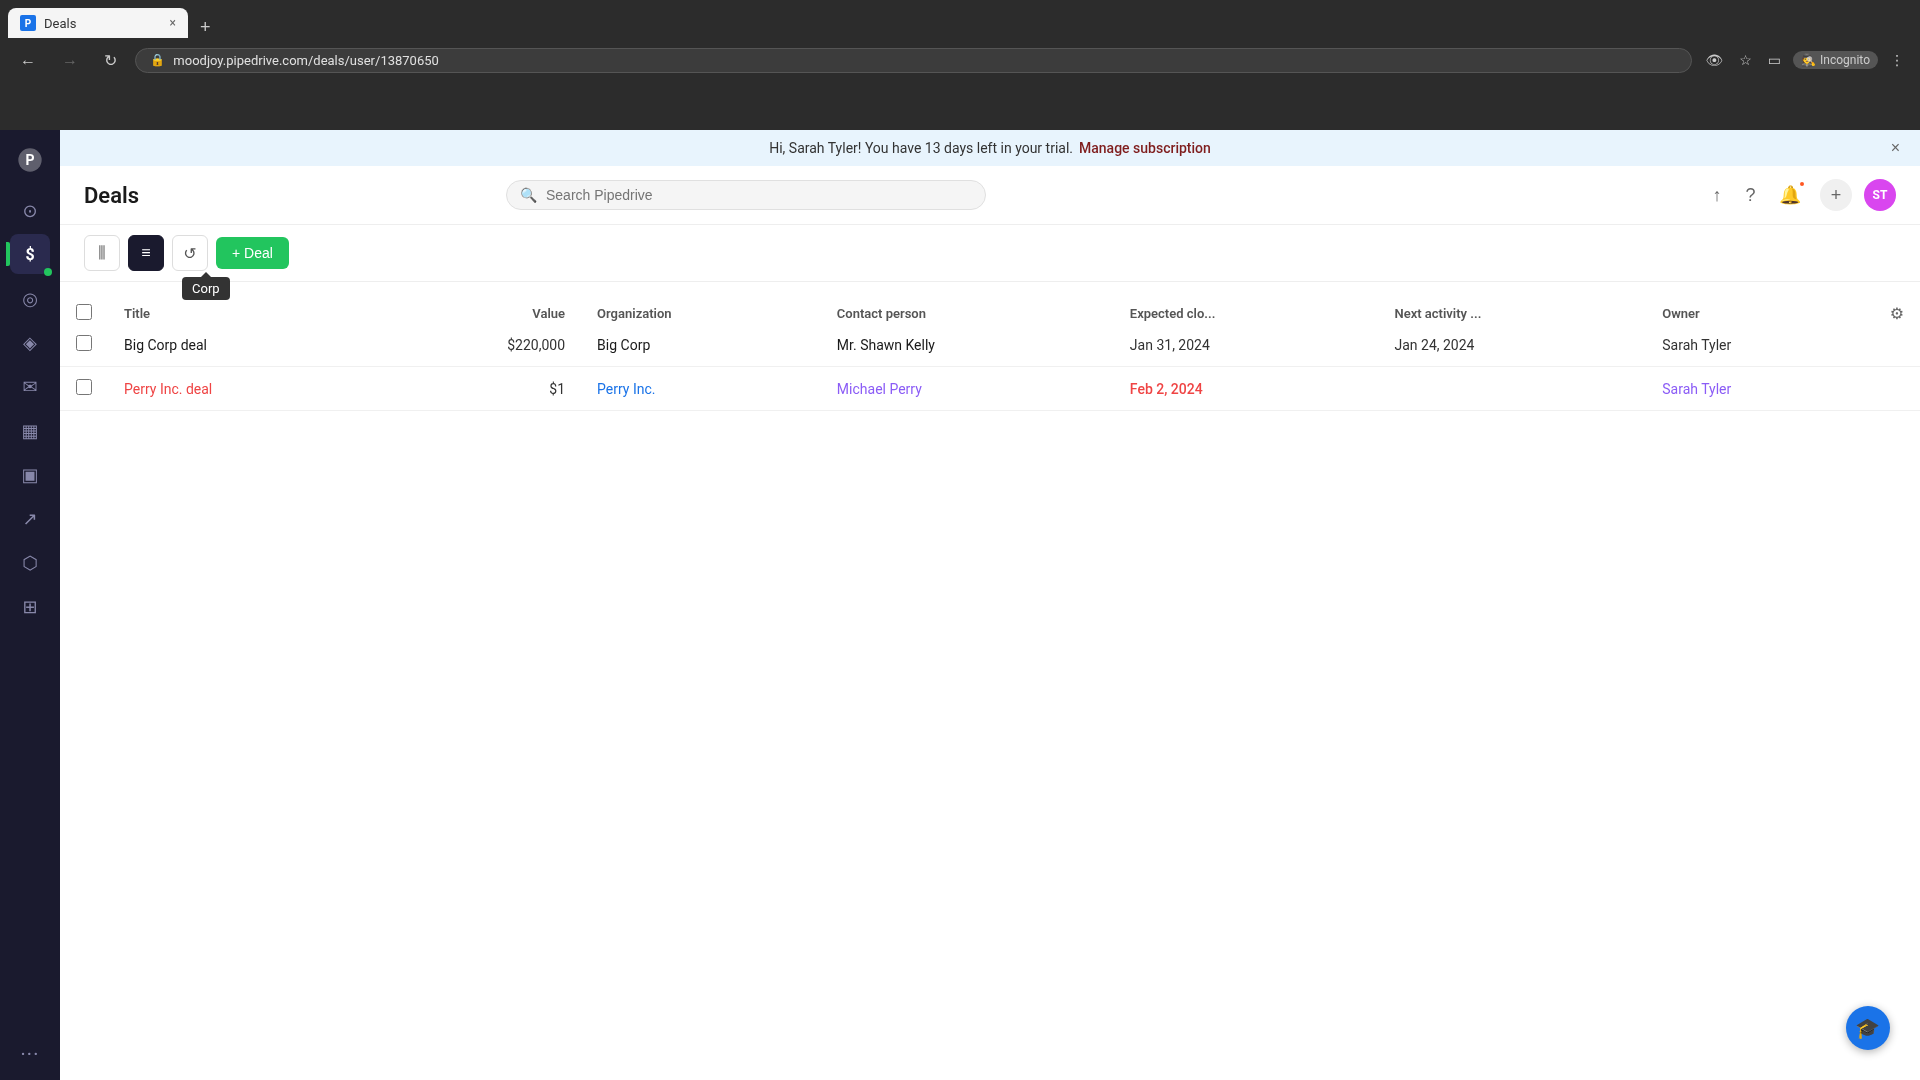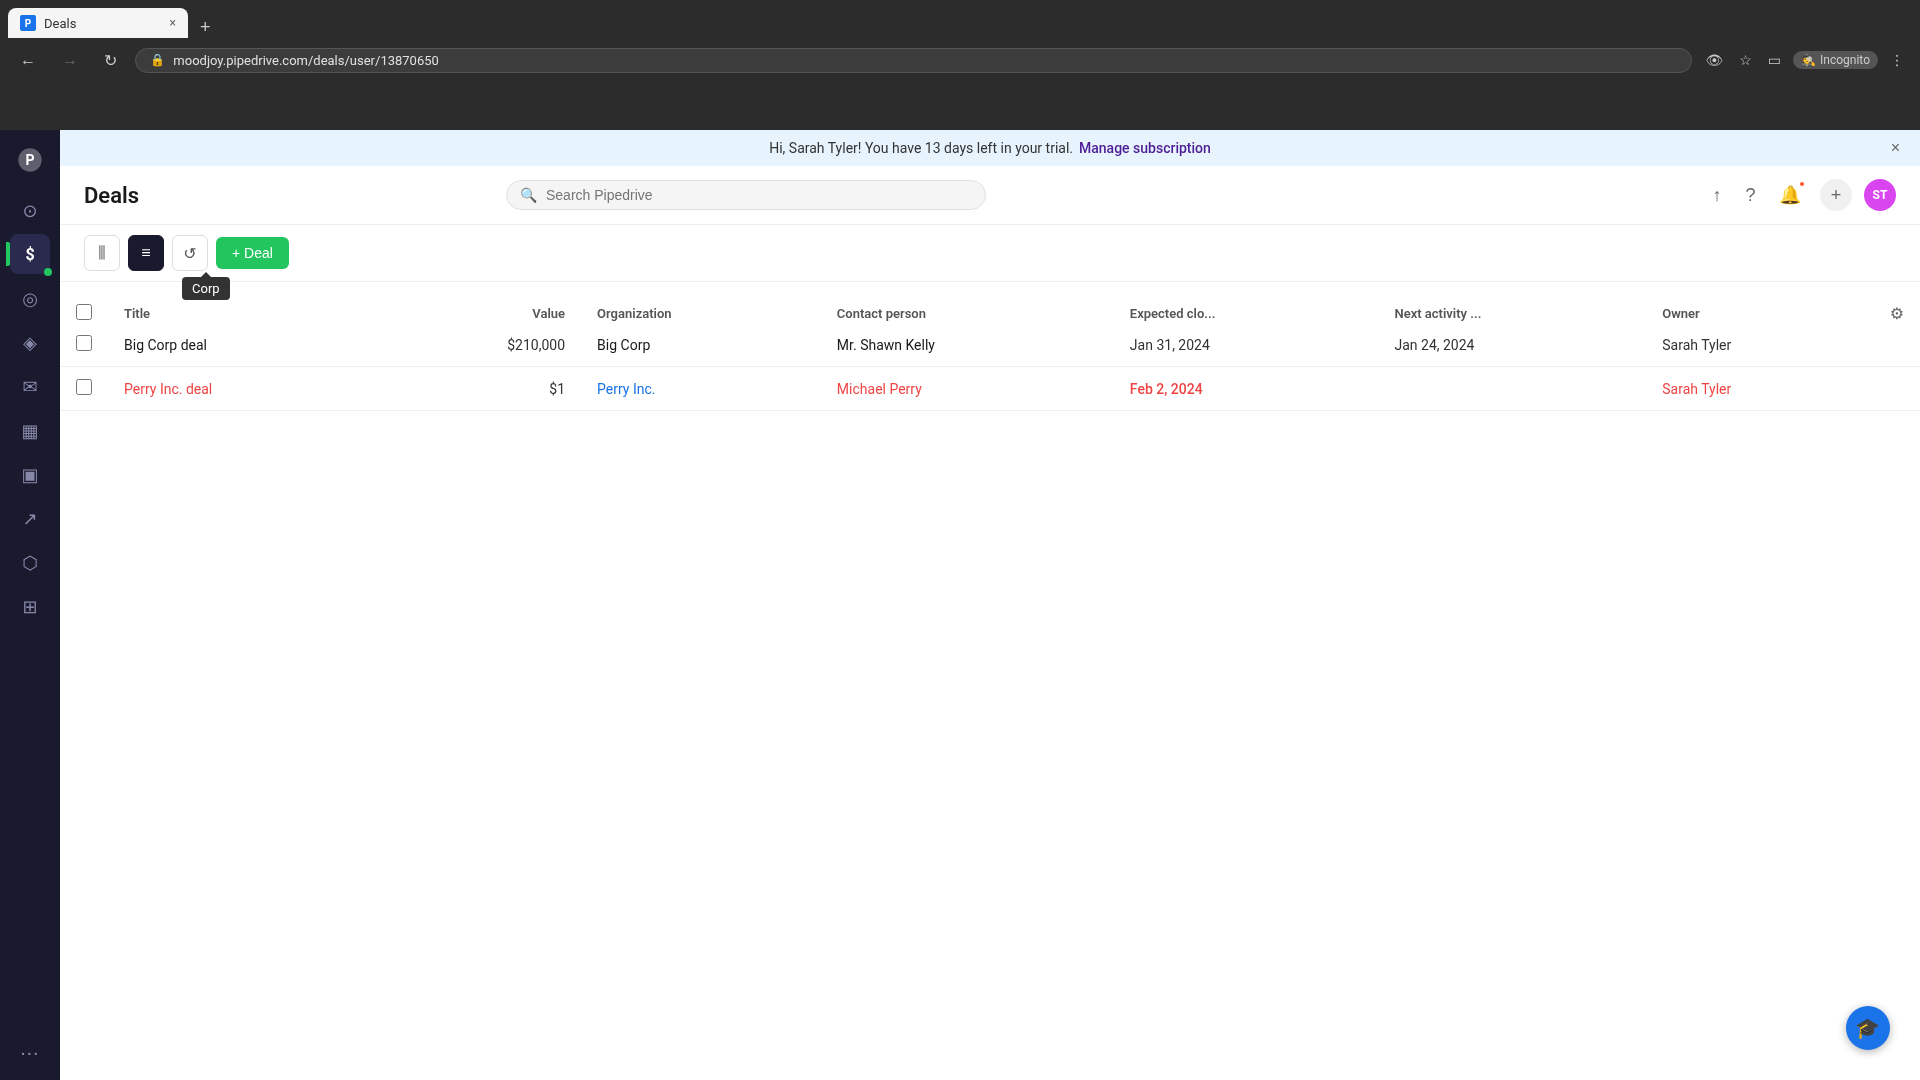--- a/index.html
+++ b/index.html
@@ -34,21 +34,21 @@
     .sidebar-item.active::before { content: ''; position: absolute; left: -4px; width: 4px; height: 24px; background: #22c55e; border-radius: 0 2px 2px 0; }
     .sidebar-dot { width: 8px; height: 8px; background: #22c55e; border-radius: 50%; position: absolute; bottom: -2px; right: -2px; }
     .sidebar-bottom { margin-top: auto; display: flex; flex-direction: column; align-items: center; gap: 4px; }
     .sidebar-more { color: #8888aa; font-size: 20px; cursor: pointer; letter-spacing: 1px; padding: 8px; }
 
     
     .main-content { flex: 1; display: flex; flex-direction: column; overflow: hidden; }
 
     
     .trial-banner { background: #e8f4fd; padding: 10px 3px; text-align: center; font-size: 14px; color: #333; display: flex; align-items: center; justify-content: center; gap: 6px; position: relative; }
-    .trial-banner a { color: #4c1d95; text-decoration: none; font-weight: 500; }
+    .trial-banner a { color: #7f1d1d; text-decoration: none; font-weight: 500; }
     .trial-banner-close { position: absolute; right: 20px; background: none; border: none; cursor: pointer; color: #666; font-size: 16px; }
 
     
     .page-header { display: flex; align-items: center; padding: 12px 24px; gap: 12px; border-bottom: 1px solid #eee; background: #fff; }
     .page-title { font-size: 22px; font-weight: 600; color: #1a1a1a; flex: 0 0 auto; }
     .header-search { flex: 1; max-width: 480px; margin: 0 auto; }
     .search-box { display: flex; align-items: center; gap: 8px; background: #f5f5f5; border: 1px solid #e0e0e0; border-radius: 20px; padding: 6px 14px; width: 100%; }
     .search-box input { border: none; background: none; font-size: 14px; color: #666; width: 100%; outline: none; }
     .header-actions { display: flex; align-items: center; gap: 12px; margin-left: auto; }
     .header-icon-btn { background: none; border: none; cursor: pointer; color: #666; font-size: 18px; padding: 6px; border-radius: 50%; }
@@ -75,21 +75,21 @@
     table { width: 100%; border-collapse: collapse; }
     thead th { background: #fff; padding: 10px 16px; text-align: left; font-size: 13px; font-weight: 600; color: #555; border-bottom: 2px solid #eee; white-space: nowrap; position: sticky; top: 12px; z-index: 10; }
     tbody tr { border-bottom: 1px solid #f0f0f0; }
     tbody td { padding: 12px 16px; font-size: 14px; color: #333; }
     .checkbox-cell { width: 40px; }
     .checkbox-cell input { width: 16px; height: 16px; cursor: pointer; }
     .deal-link { color: #1a1a1a; text-decoration: none; font-weight: 400; }
     .deal-link.overdue { color: #ef4444; }
     .person-link { color: #1a1a1a; text-decoration: none; }
     .org-link { color: #1a1a1a; text-decoration: none; }
-    .person-link.colored { color: #ef4444; }
+    .person-link.colored { color: #8b5cf6; }
     .org-link.colored { color: #1a73e8; }
     .date-overdue { color: #ef4444; font-weight: 500; }
     .value-cell { text-align: right; }
     .col-settings { width: 36px; text-align: center; }
     .col-settings-btn { background: none; border: none; cursor: pointer; color: #666; font-size: 16px; }
 
     
     .help-float { position: fixed; bottom: 30px; right: 30px; width: 44px; height: 44px; background: #1a73e8; border-radius: 50%; display: flex; align-items: center; justify-content: center; color: white; font-size: 20px; cursor: pointer; box-shadow: 0 2px 8px rgba(0,0,0,0.3); }
   </style>
 </head>
@@ -243,21 +243,21 @@
         </thead>
         <tbody>
 
           <tr>
             <td class="checkbox-cell">
               <input type="checkbox" style="">
             </td>
             <td>
               <a href="#" class="deal-link">Big Corp deal</a>
             </td>
-            <td class="value-cell">$210,000</td>
+            <td class="value-cell">$220,000</td>
             <td>
               <a href="#" class="org-link">Big Corp</a>
             </td>
             <td>
               <a href="#" class="person-link">Mr. Shawn Kelly</a>
             </td>
             <td>Jan 31, 2024</td>
             <td>Jan 24, 2024</td>
             <td>Sarah Tyler</td>
             <td></td>

